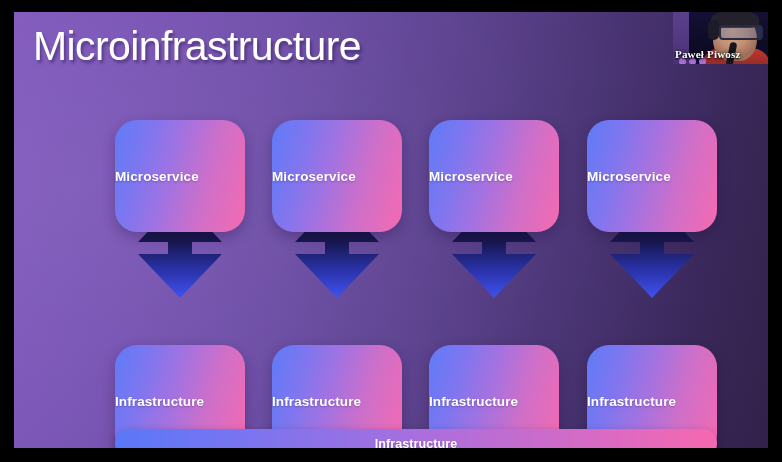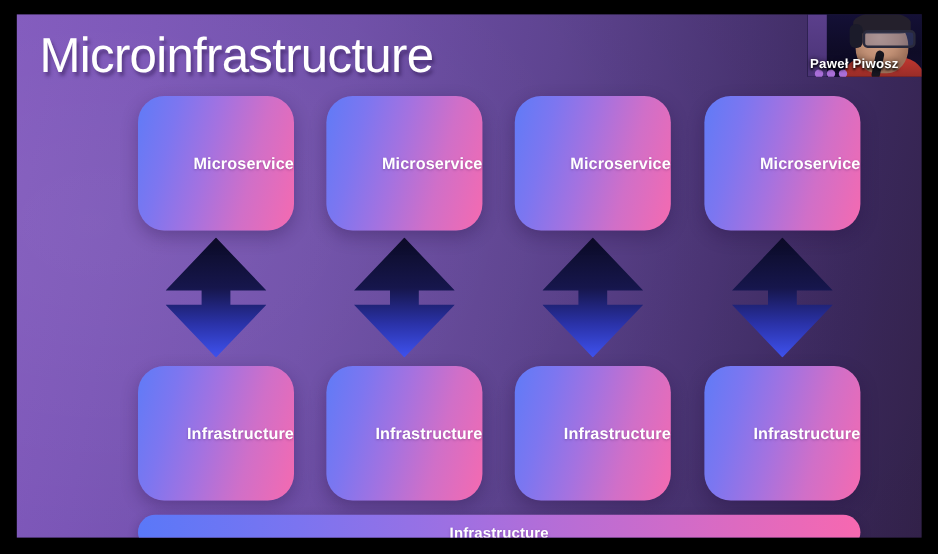--- a/index.html
+++ b/index.html
@@ -75,22 +75,23 @@
     border-radius: 22px;
     background: linear-gradient(105deg,
         #5f7bf7 0%,
         #7d76f0 22%,
         #a472e0 45%,
         #d06fc8 70%,
         #f56ab0 100%);
     box-shadow: 0 5px 14px rgba(32, 12, 60, 0.30);
     display: flex;
     align-items: center;
-    justify-content: flex-end;
+    justify-content: flex-start;
     z-index: 3;
+    margin-top: 40px;
   }
   .card-label {
     color: #ffffff;
     font-size: 13.5px;
     font-weight: bold;
     letter-spacing: 0.1px;
     text-shadow: 0 1px 2px rgba(60, 20, 90, 0.35);
     white-space: nowrap;
   }
 
@@ -142,20 +143,21 @@
   
   #webcam {
     position: absolute;
     left: 673px;
     top: 12px;
     width: 95px;
     height: 52px;
     overflow: hidden;
     background: #0b0b28;
     z-index: 9;
+    font-family: Liberation Serif, serif;
   }
   .cam-bg {
     position: absolute;
     inset: 0;
     background: linear-gradient(180deg, #141036 0%, #0e0b26 60%, #120d2c 100%);
   }
   .cam-face {
     position: absolute;
     left: 40px;
     top: 3px;

